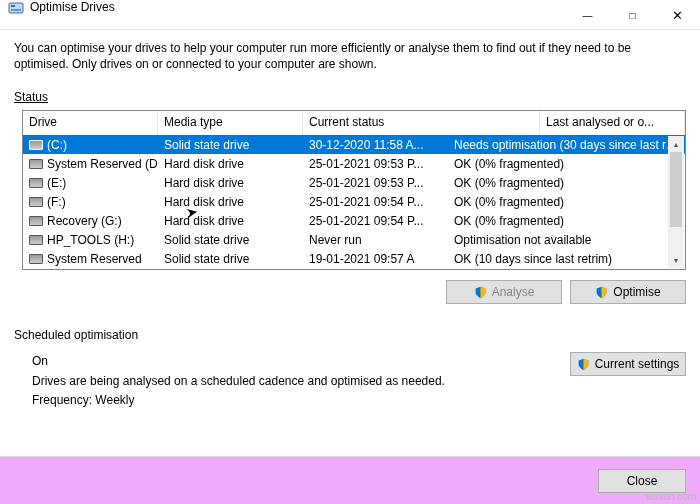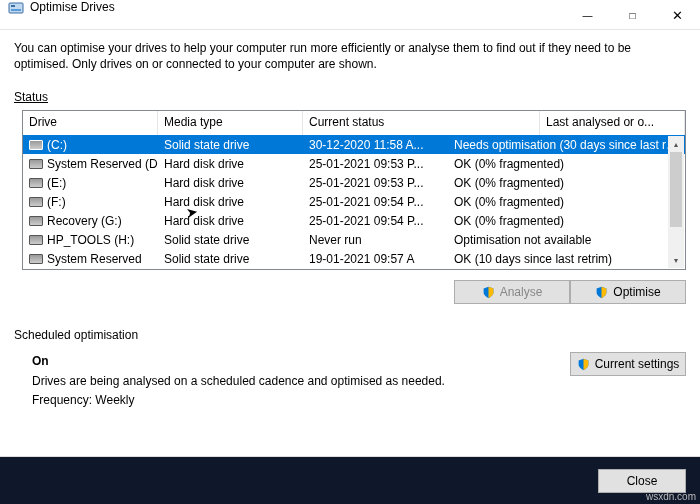--- a/index.html
+++ b/index.html
@@ -101,21 +101,21 @@
       display: flex; align-items: center; justify-content: center;
       font-size: 8px; color: #555;
     }
     .sb-track { flex: 1; position: relative; }
     .sb-thumb {
       position: absolute; top: 0; left: 2px; right: 2px;
       height: 75%;
       background: #cdcdcd;
     }
     .btn-row {
-      display: flex; justify-content: flex-end; 
+      display: flex; justify-content: flex-end; gap: 8px;
       margin-top: 10px;
     }
     .btn {
       min-width: 116px;
       height: 24px;
       background: #e1e1e1;
       border: 1px solid #adadad;
       display: flex; align-items: center; justify-content: center;
       gap: 5px;
       font-size: 12px;
@@ -124,26 +124,26 @@
     .btn.disabled { color: #888; }
     .shield {
       width: 13px; height: 13px;
     }
     .sched-label { font-size: 12px; margin-top: 24px; margin-bottom: 10px; }
     .sched-box {
       display: flex; align-items: flex-start;
       padding: 0 0 0 18px;
     }
     .sched-text { flex: 1; font-size: 12px; line-height: 1.6; }
-    .sched-text b { font-weight: 700; }
+    .sched-text b { font-weight: 400; }
     .bottom-bar {
       position: absolute;
       left: 0; right: 0; bottom: 0;
       height: 48px;
-      background: #0f172a;
+      background: #f0abfc;
       border-top: 1px solid #ddd;
       display: flex; align-items: center; justify-content: flex-end;
       padding-right: 14px;
     }
     .bottom-bar .btn { min-width: 88px; background: #e1e1e1; }
     .watermark {
       position: absolute; bottom: 2px; right: 4px;
       font-size: 10px; color: #bbb;
       pointer-events: none;
     }

